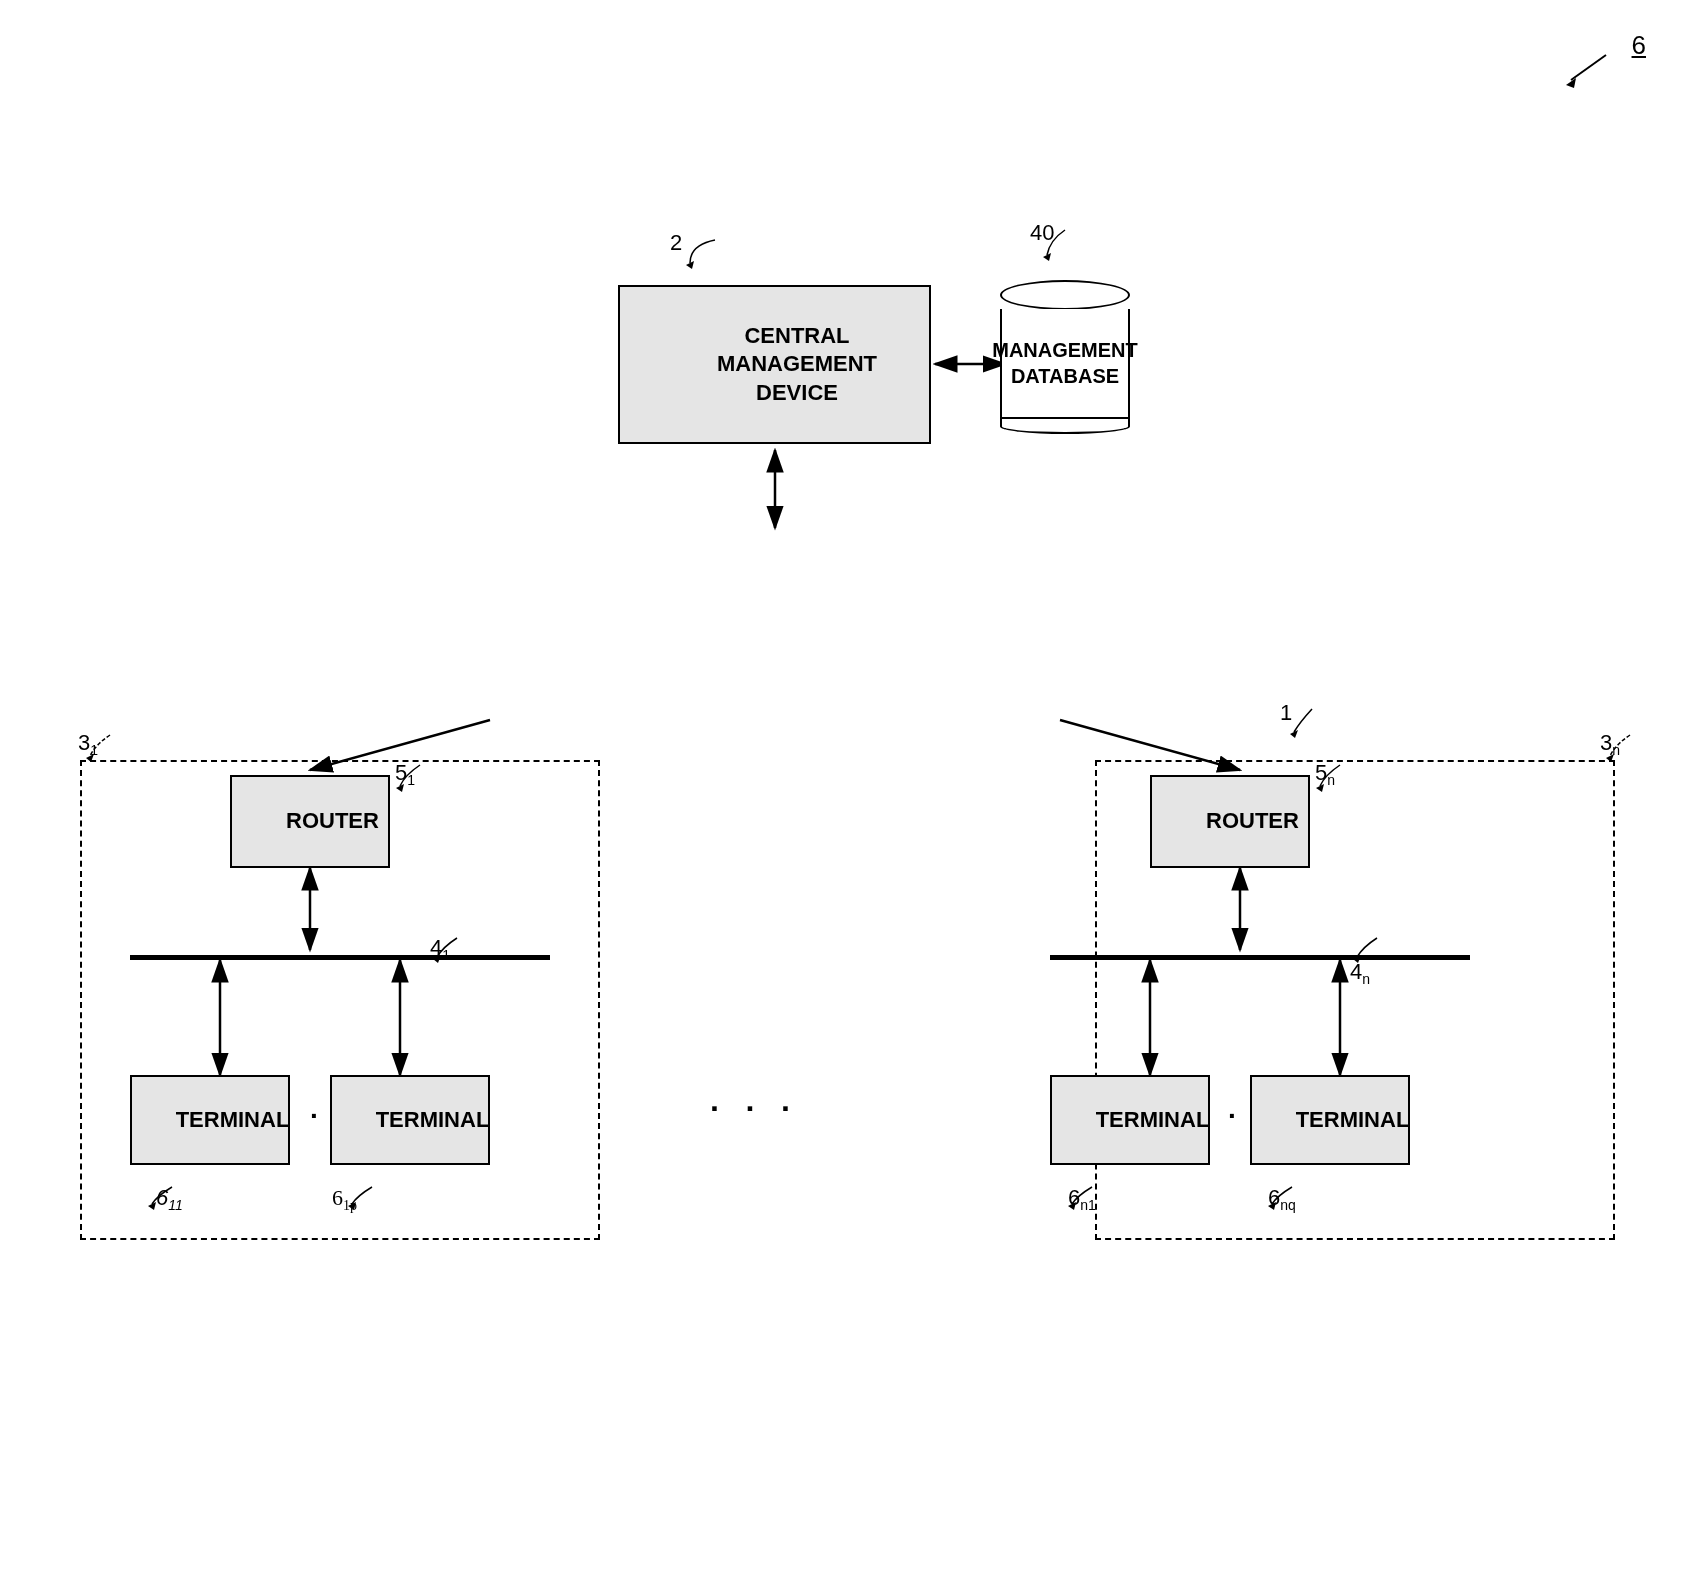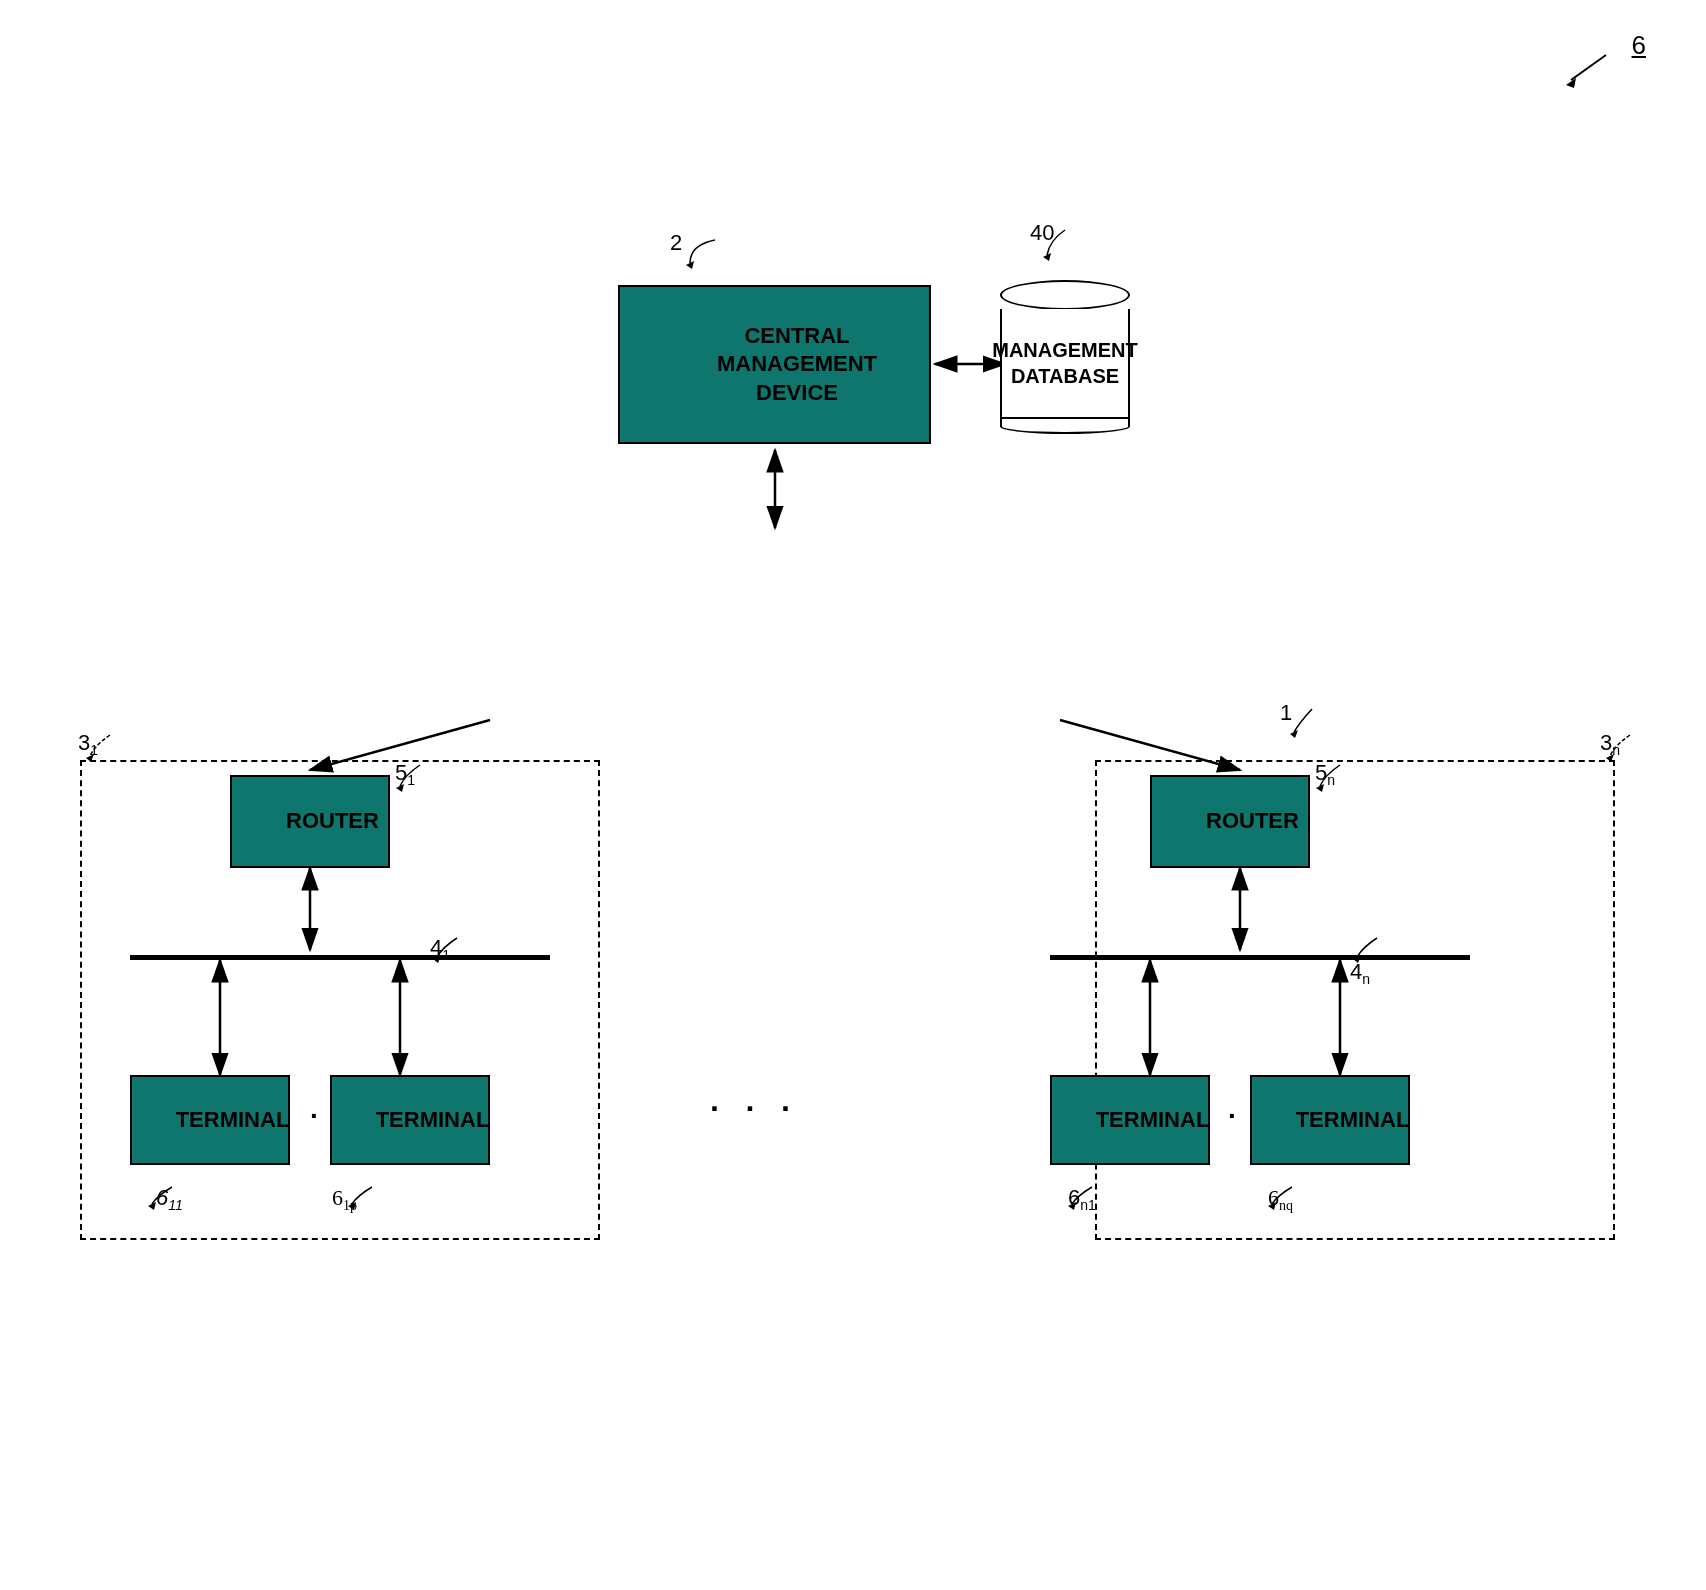--- a/index.html
+++ b/index.html
@@ -21,21 +21,21 @@
     .ref-label {
       position: absolute;
       font-size: 22px;
       font-weight: normal;
     }
 
     
     .box {
       position: absolute;
       border: 2px solid #000;
-      background: #0f766e;
+      background: #e5e5e5;
       display: flex;
       align-items: center;
       justify-content: center;
       text-align: center;
       font-size: 22px;
       font-weight: bold;
       line-height: 1.3;
       padding-left: 45px;
     }
 
@@ -288,21 +288,21 @@
     <path d="M 30,5 Q 15,14 10,22" stroke="#000" stroke-width="1.5" fill="none"></path>
     <polygon points="6,24 14,20 12,28" fill="#000"></polygon>
   </svg>
 
   <div class="dots" style="left:1228px; top:1100px;">· · ·</div>
 
   <div class="box" style="left:1250px; top:1075px; width:160px; height:90px;">
     <span>TERMINAL</span>
   </div>
 
-  <div class="ref-label" style="top:1185px; left:1268px;font-family:Liberation Serif, serif;">6<sub class="sub">nq</sub></div>
+  <div class="ref-label" style="top:1185px; left:1268px;">6<sub class="sub">nq</sub></div>
   <svg style="position:absolute;top:1182px;left:1262px;width:45px;height:30px;">
     <path d="M 30,5 Q 15,14 10,22" stroke="#000" stroke-width="1.5" fill="none"></path>
     <polygon points="6,24 14,20 12,28" fill="#000"></polygon>
   </svg>
 
   <div class="dots" style="left:710px; top:1090px; font-size:32px; letter-spacing:8px;">· · ·</div>
 
 </div>
 
 </body></html>

